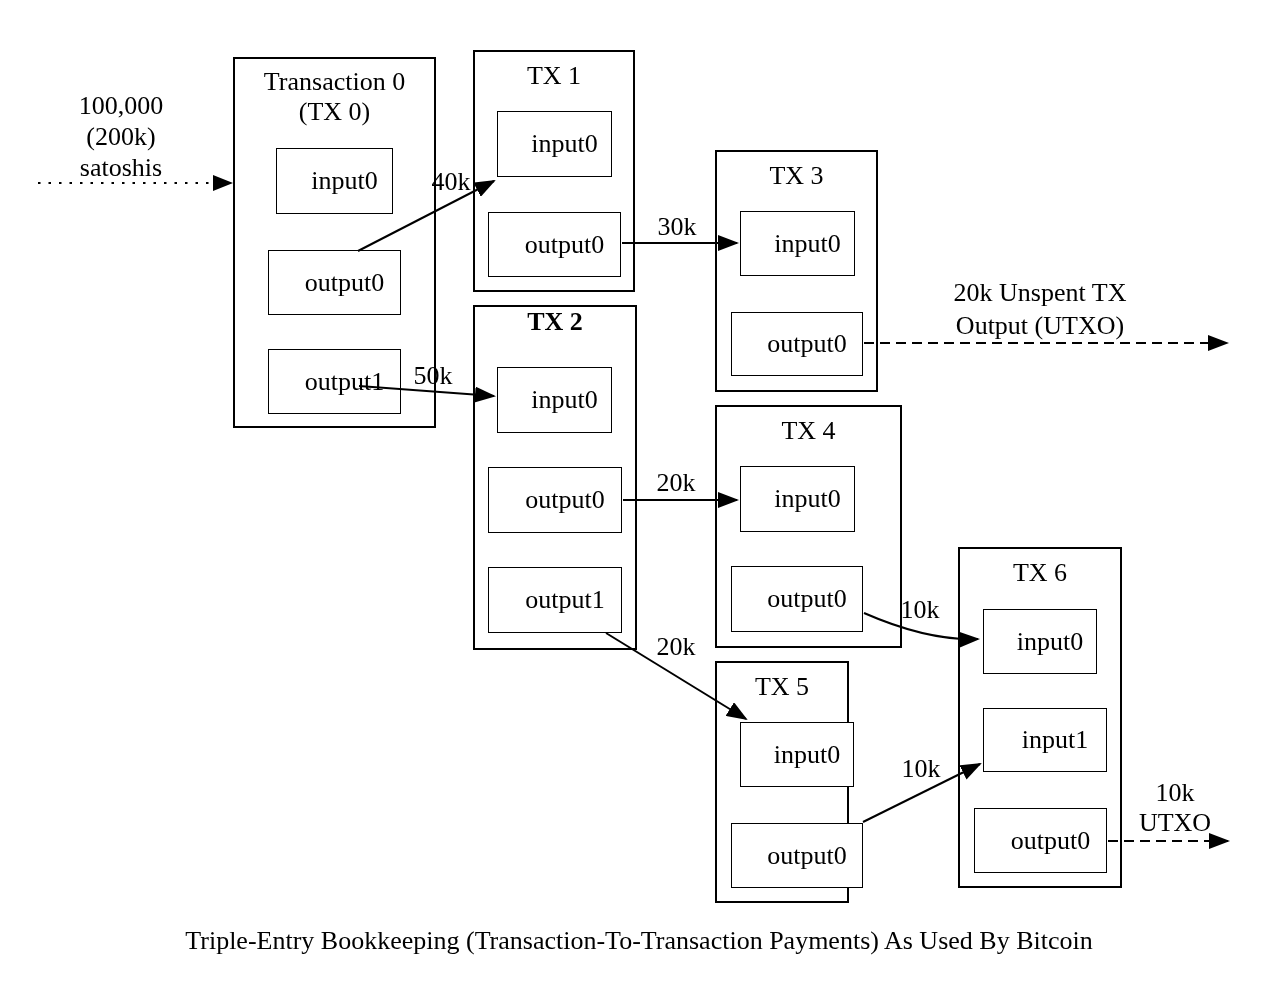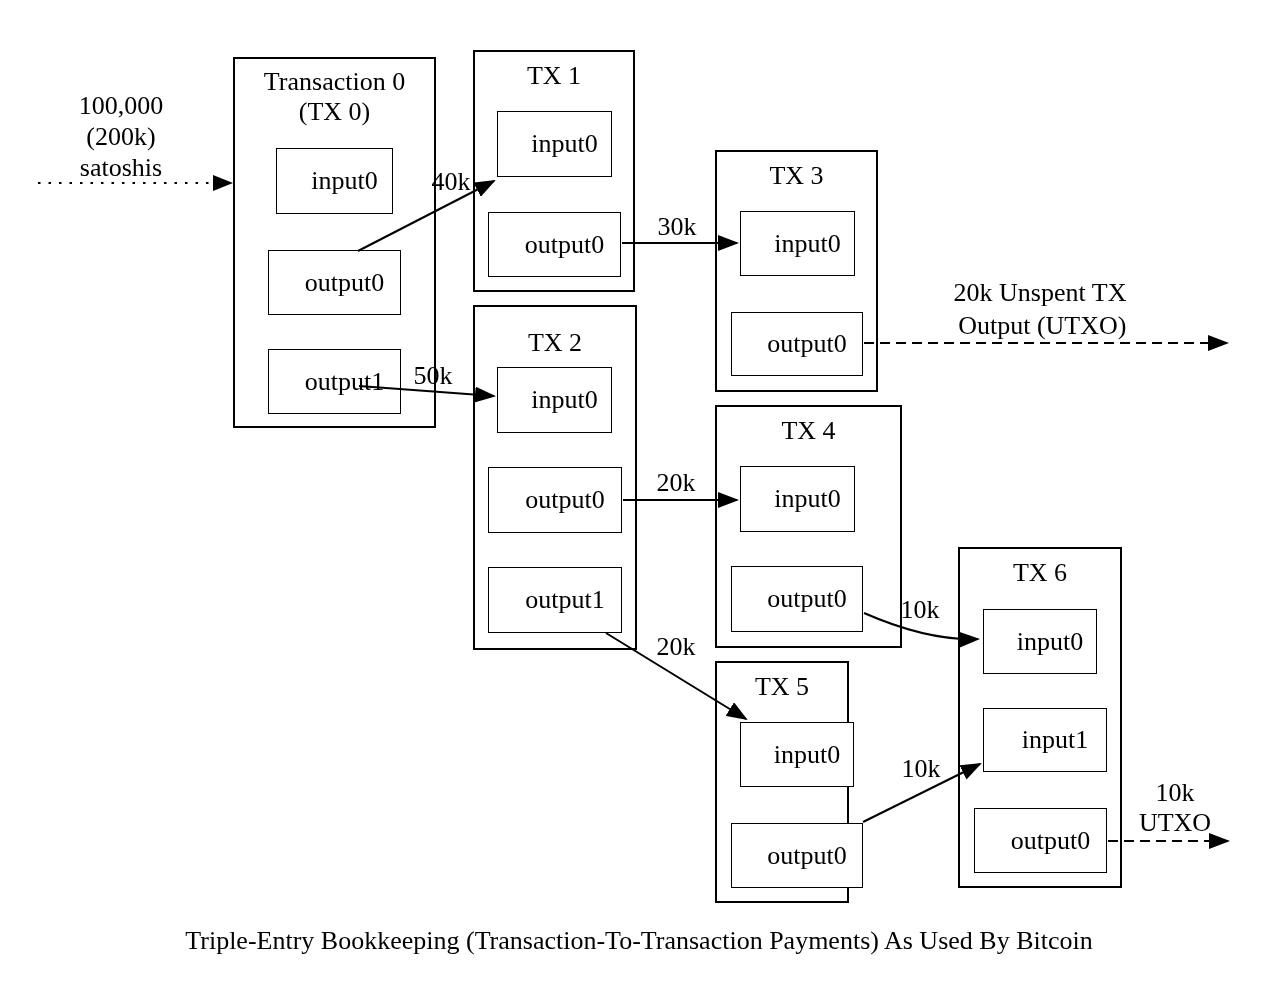--- a/index.html
+++ b/index.html
@@ -8,21 +8,21 @@
     font-family:"Liberation Serif","DejaVu Serif",serif;
     color:#000;font-size:26px;overflow:hidden;
   }
   .txbox{position:absolute;border:2px solid #000;box-sizing:border-box;background:transparent;z-index:1;}
   .txtitle{text-align:center;line-height:30px;white-space:nowrap;}
   .port{position:absolute;border:1.7px solid #000;box-sizing:border-box;
         display:flex;align-items:center;justify-content:center;background:#fff;z-index:2;padding-left:20px;}
   .port span{white-space:nowrap;}
   .arrows{position:absolute;left:0;top:0;z-index:3;pointer-events:none;}
   .lbl{position:absolute;transform:translate(-50%,-50%);white-space:nowrap;text-align:center;z-index:4;}
-  .lbl2{line-height:33px;text-align:right;}
+  .lbl2{line-height:33px;}
   .src-lbl{line-height:31px;}
   .utxo10{line-height:30px;}
   .caption{position:absolute;transform:translate(-50%,-50%);white-space:nowrap;z-index:4;}
 </style>
 </head>
 <body>
 
 <div class="canvas">
 
   <svg class="arrows" width="1281" height="1004" viewBox="0 0 1281 1004">
@@ -102,21 +102,21 @@
     </div>
     <div class="port" style="left:22px;top:59px;width:115px;height:66px;">
       <span>input0</span>
     </div>
     <div class="port" style="left:13px;top:160px;width:133px;height:65px;">
       <span>output0</span>
     </div>
   </div>
 
   <div class="txbox" style="left:473px;top:305px;width:164px;height:345px;">
-    <div class="txtitle" style="padding-top:21px;">
+    <div class="txtitle" style="padding-top:0;font-weight:bold;">
       <div>TX 2</div>
     </div>
     <div class="port" style="left:22px;top:60px;width:115px;height:66px;">
       <span>input0</span>
     </div>
     <div class="port" style="left:13px;top:160px;width:134px;height:66px;">
       <span>output0</span>
     </div>
     <div class="port" style="left:13px;top:260px;width:134px;height:66px;">
       <span>output1</span>

